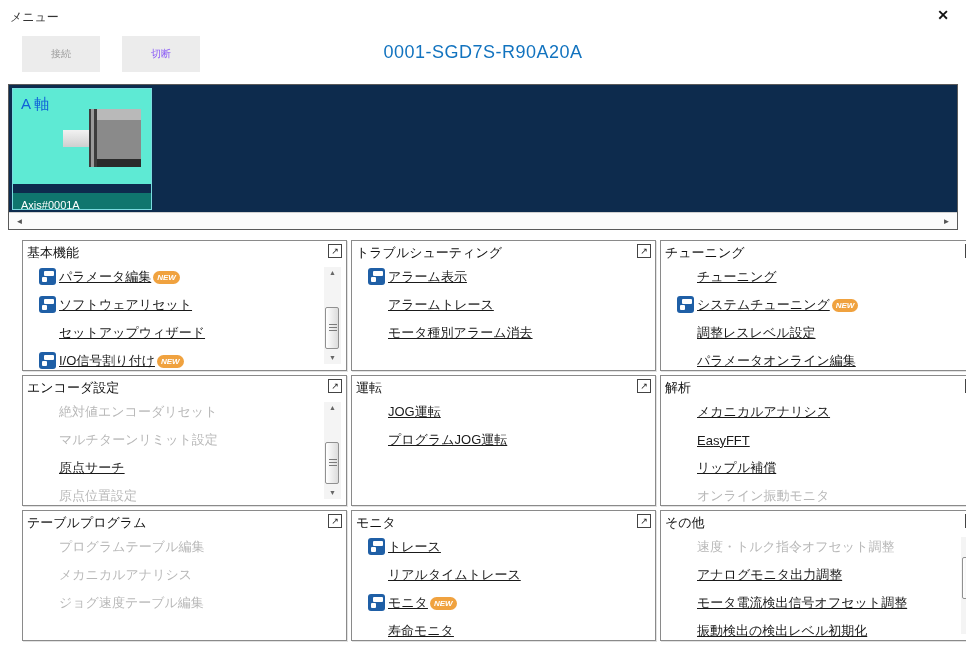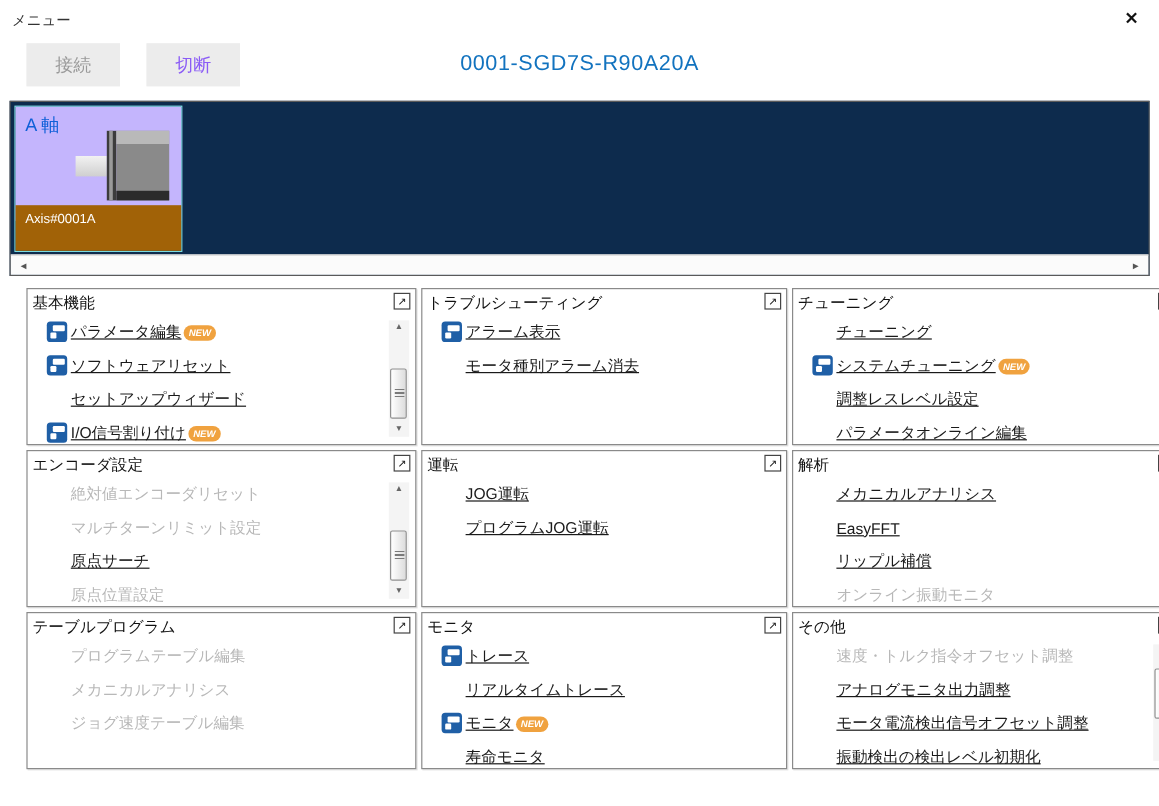--- a/index.html
+++ b/index.html
@@ -10,35 +10,35 @@
   
   .titlebar { position:absolute; top:0; left:0; right:0; height:28px; }
   .win-title { position:absolute; left:10px; top:9px; font-size:12px; color:#333; }
   .close-btn { position:absolute; right:14px; top:6px; width:18px; height:18px;
                background:none; border:none; font-size:14px; font-weight:bold; color:#111;
                cursor:pointer; line-height:18px; }
 
   
   .toolbar { position:absolute; top:36px; left:0; right:0; height:36px; }
   .tb-btn { position:absolute; top:0; width:78px; height:36px; background:#ececec;
-            border:none; font-size:15px; cursor:pointer; }
+            border:none; font-size:10px; cursor:pointer; }
   .tb-btn.connect { left:22px; color:#9a9a9a; }
   .tb-btn.disconnect { left:122px; color:#8b5cf6; }
   .device-title { position:absolute; top:6px; left:0; right:0; text-align:center;
                   font-size:18px; color:#1273bf; letter-spacing:0.5px; }
 
   
   .axis-strip { position:absolute; left:8px; top:84px; width:950px; height:146px;
                 border:1px solid #5a5a5a; background:#0d2b4d; }
   .axis-area { position:absolute; left:0; top:0; right:0; bottom:17px; background:#0d2b4d; }
   .axis-tile { position:absolute; left:3px; top:3px; width:140px; height:122px;
                border:1px solid #7adbe0; cursor:pointer; }
-  .axis-cyan { position:absolute; left:0; top:0; right:0; height:95px; background:#c4b5fd; }
+  .axis-cyan { position:absolute; left:0; top:0; right:0; height:95px; background:#5eead4; }
   .axis-name { position:absolute; left:8px; top:6px; font-size:15px; color:#1060d8; }
-  .axis-label-bar { position:absolute; left:0; bottom:0; right:0; height:38px; background:#a16207; }
+  .axis-label-bar { position:absolute; left:0; bottom:0; right:0; height:16px; background:#0f766e; }
   .axis-label { position:absolute; left:8px; top:6px; font-size:11px; color:#ffffff; }
   
   .motor { position:absolute; right:10px; top:18px; width:78px; height:62px; }
   .m-shaft { position:absolute; left:0; top:23px; width:26px; height:17px;
              background:linear-gradient(#f2f2f2,#cfcfcf); }
   .m-flange { position:absolute; left:26px; top:2px; width:8px; height:58px; background:#3c3c3c; }
   .m-flange::after { content:""; position:absolute; left:2px; top:0; width:3px; height:100%; background:#9a9a9a; }
   .m-body { position:absolute; left:34px; top:2px; width:44px; height:58px; background:#8a8a8a; }
   .m-body::before { content:""; position:absolute; left:0; top:0; width:100%; height:11px; background:#b9b9b9; }
   .m-body::after { content:""; position:absolute; left:0; bottom:0; width:100%; height:8px; background:#2b2b2b; }
@@ -162,20 +162,23 @@
         <div class="panel-header">
           <span class="panel-title">トラブルシューティング</span>
           <button class="popout-btn">↗</button>
         </div>
         <div class="panel-body">
           <div class="item">
             <span class="app-icon"></span>
             <a class="link">アラーム表示</a>
           </div>
           <div class="item">
+            <a class="link">アラームトレース</a>
+          </div>
+          <div class="item">
             <a class="link">モータ種別アラーム消去</a>
           </div>
         </div>
       </div>
       <div class="panel">
         <div class="panel-header">
           <span class="panel-title">チューニング</span>
           <button class="popout-btn">↗</button>
         </div>
         <div class="panel-body">

